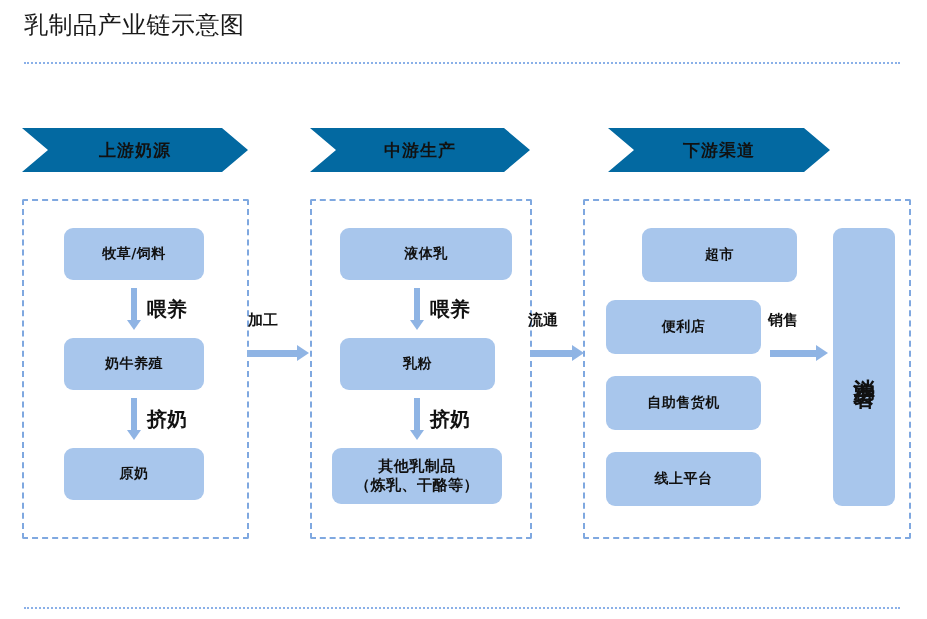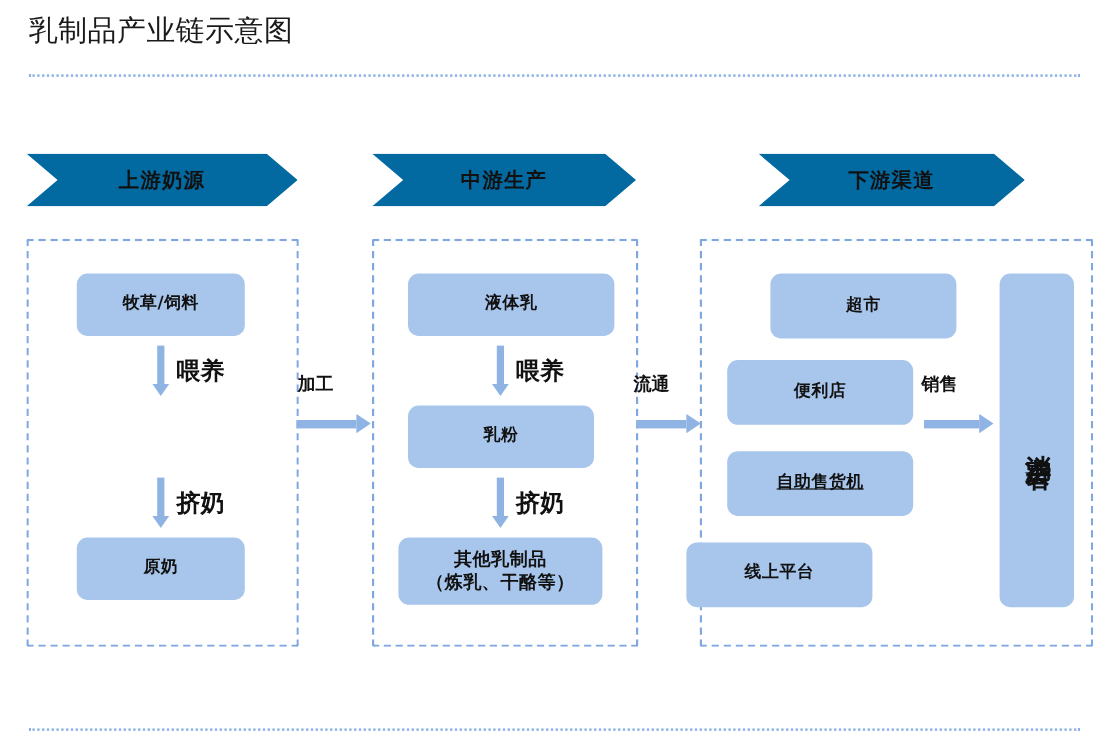--- a/index.html
+++ b/index.html
@@ -54,21 +54,21 @@
     justify-content: center;
   }
   .banner-label {
     font-size: 17px;
     font-weight: bold;
     color: #111111;
     letter-spacing: 1px;
   }
   .banner.b1 { left: 22px;  top: 128px; width: 226px; }
   .banner.b2 { left: 310px; top: 128px; width: 220px; }
-  .banner.b3 { left: 632px; top: 128px; width: 222px; }
+  .banner.b3 { left: 608px; top: 128px; width: 222px; }
 
   
   .stage-box {
     position: absolute;
     top: 199px;
     height: 336px;
     border: 2px dashed #7fa8e0;
     border-radius: 2px;
     background: transparent;
   }
@@ -100,22 +100,22 @@
   .n-raw    { left: 64px;  top: 448px; width: 140px; height: 52px; }
 
   
   .n-liquid { left: 340px; top: 228px; width: 172px; height: 52px; }
   .n-powder { left: 340px; top: 338px; width: 155px; height: 52px; }
   .n-other  { left: 332px; top: 448px; width: 170px; height: 56px; }
 
   
   .n-super  { left: 606px; top: 228px; width: 155px; height: 54px; margin-left: 36px; }
   .n-conv   { left: 606px; top: 300px; width: 155px; height: 54px; }
-  .n-vend   { left: 606px; top: 376px; width: 155px; height: 54px; text-decoration: underline; }
-  .n-online { left: 572px; top: 452px; width: 155px; height: 54px; font-family: Liberation Mono, monospace; }
+  .n-vend   { left: 606px; top: 376px; width: 155px; height: 54px; }
+  .n-online { left: 606px; top: 452px; width: 155px; height: 54px; }
 
   .n-consumer {
     left: 833px; top: 228px; width: 62px; height: 278px;
     font-size: 22px;
     writing-mode: vertical-rl;
     text-orientation: upright;
     letter-spacing: 4px;
   }
 
   
@@ -214,20 +214,21 @@
   </div>
   <div class="banner b3">
     <span class="banner-label">下游渠道</span>
   </div>
 
   <div class="stage-box s1"></div>
   <div class="stage-box s2"></div>
   <div class="stage-box s3"></div>
 
   <div class="node n-grass">牧草/饲料</div>
+  <div class="node n-cow">奶牛养殖</div>
   <div class="node n-raw">原奶</div>
 
   <div class="v-arrow a-c1-1">
     <div class="shaft"></div>
     <div class="head"></div>
   </div>
   <div class="v-label l-c1-1">喂养</div>
 
   <div class="v-arrow a-c1-2">
     <div class="shaft"></div>

